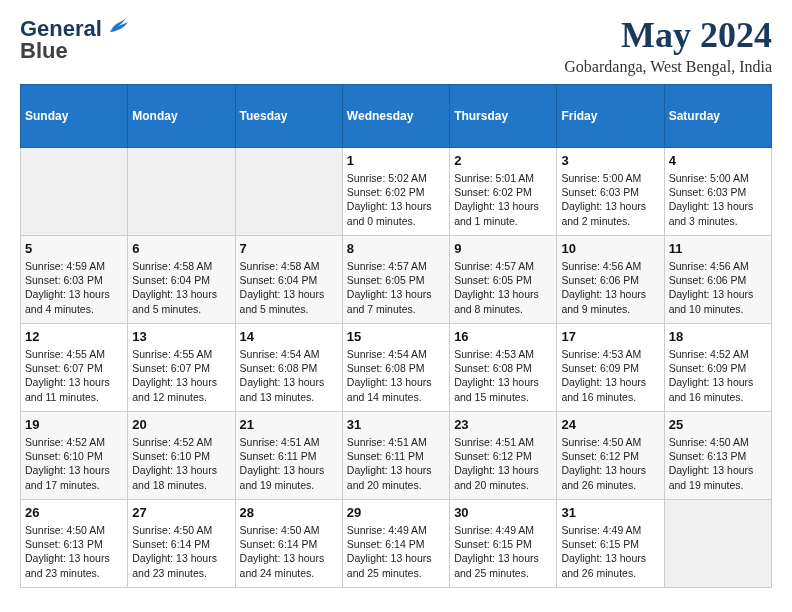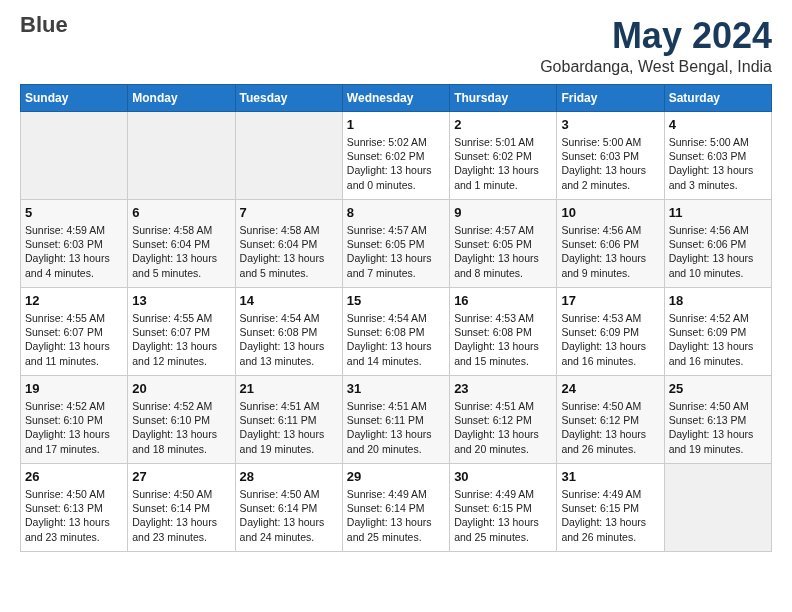--- a/index.html
+++ b/index.html
@@ -15,42 +15,42 @@
       justify-content: space-between;
       align-items: flex-start;
       margin-bottom: 8px;
     }
     .logo {
       display: flex;
       flex-direction: column;
       align-items: flex-start;
     }
     .logo-line1 { display: flex; align-items: center; gap: 2px; }
-    .title-area { text-align: right; }
+    .title-area { text-align: right; font-family: Liberation Serif, serif; }
     .month-title {
       font-size: 36px;
       font-weight: bold;
       color: #1a3a5c;
       line-height: 1.1;
     }
     .location-title {
       font-size: 16px;
       color: #333;
       margin-top: 2px;
     }
     table {
       width: 100%;
       border-collapse: collapse;
       font-size: 11px;
     }
     thead tr th {
       background-color: #2176c7;
       color: #fff;
       font-weight: bold;
-      padding: 6px 4px;
+      padding: 24px 4px;
       text-align: left;
       font-size: 12px;
       border: 1px solid #1a5fa0;
     }
     tbody tr td {
       border: 1px solid #ccc;
       vertical-align: top;
       padding: 4px 4px;
       min-height: 70px;
       height: 88px;
@@ -69,20 +69,26 @@
       display: block;
       margin-bottom: 2px;
     }
     .empty-cell { background: #f0f0f0 !important; }
   </style>
 </head>
 <body>
 
 <div class="header">
   <div class="logo">
+    <div class="logo-line1">
+      <span style="font-size:22px;font-weight:bold;color:#1a3a5c;">General</span>
+      <svg width="22" height="18" viewBox="0 0 22 18" style="margin-left:2px;margin-top:-4px;">
+        <path d="M4 14 Q8 6 14 4 Q18 2 20 0 Q16 6 12 8 Q18 6 22 4 Q18 10 12 12 Q8 14 4 14Z" fill="#2176c7"></path>
+      </svg>
+    </div>
     <div style="color:#404040;font-size:22px;font-weight:bold;margin-top:-4px;">Blue</div>
   </div>
   <div class="title-area">
     <div class="month-title">May 2024</div>
     <div class="location-title">Gobardanga, West Bengal, India</div>
   </div>
 </div>
 
 <table>
   <thead>

